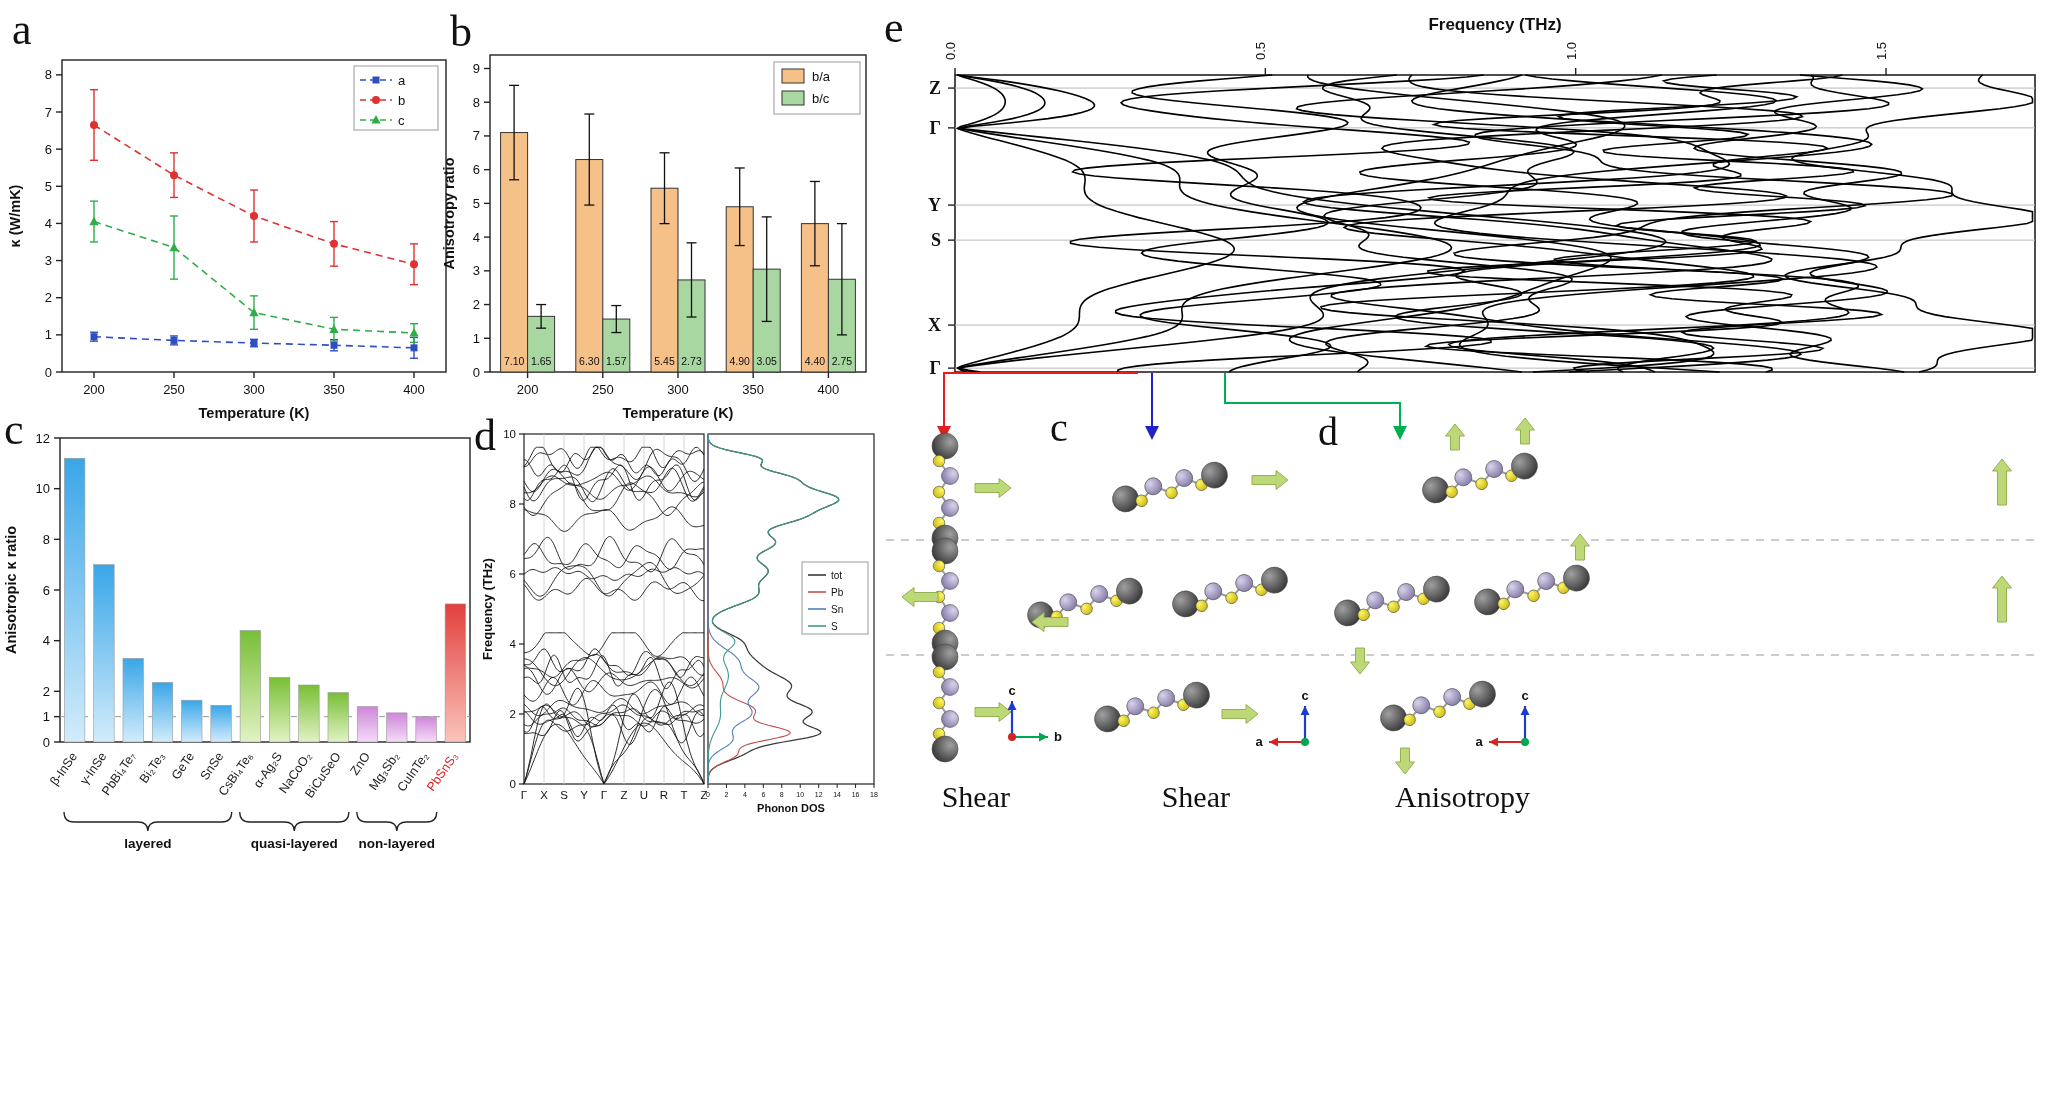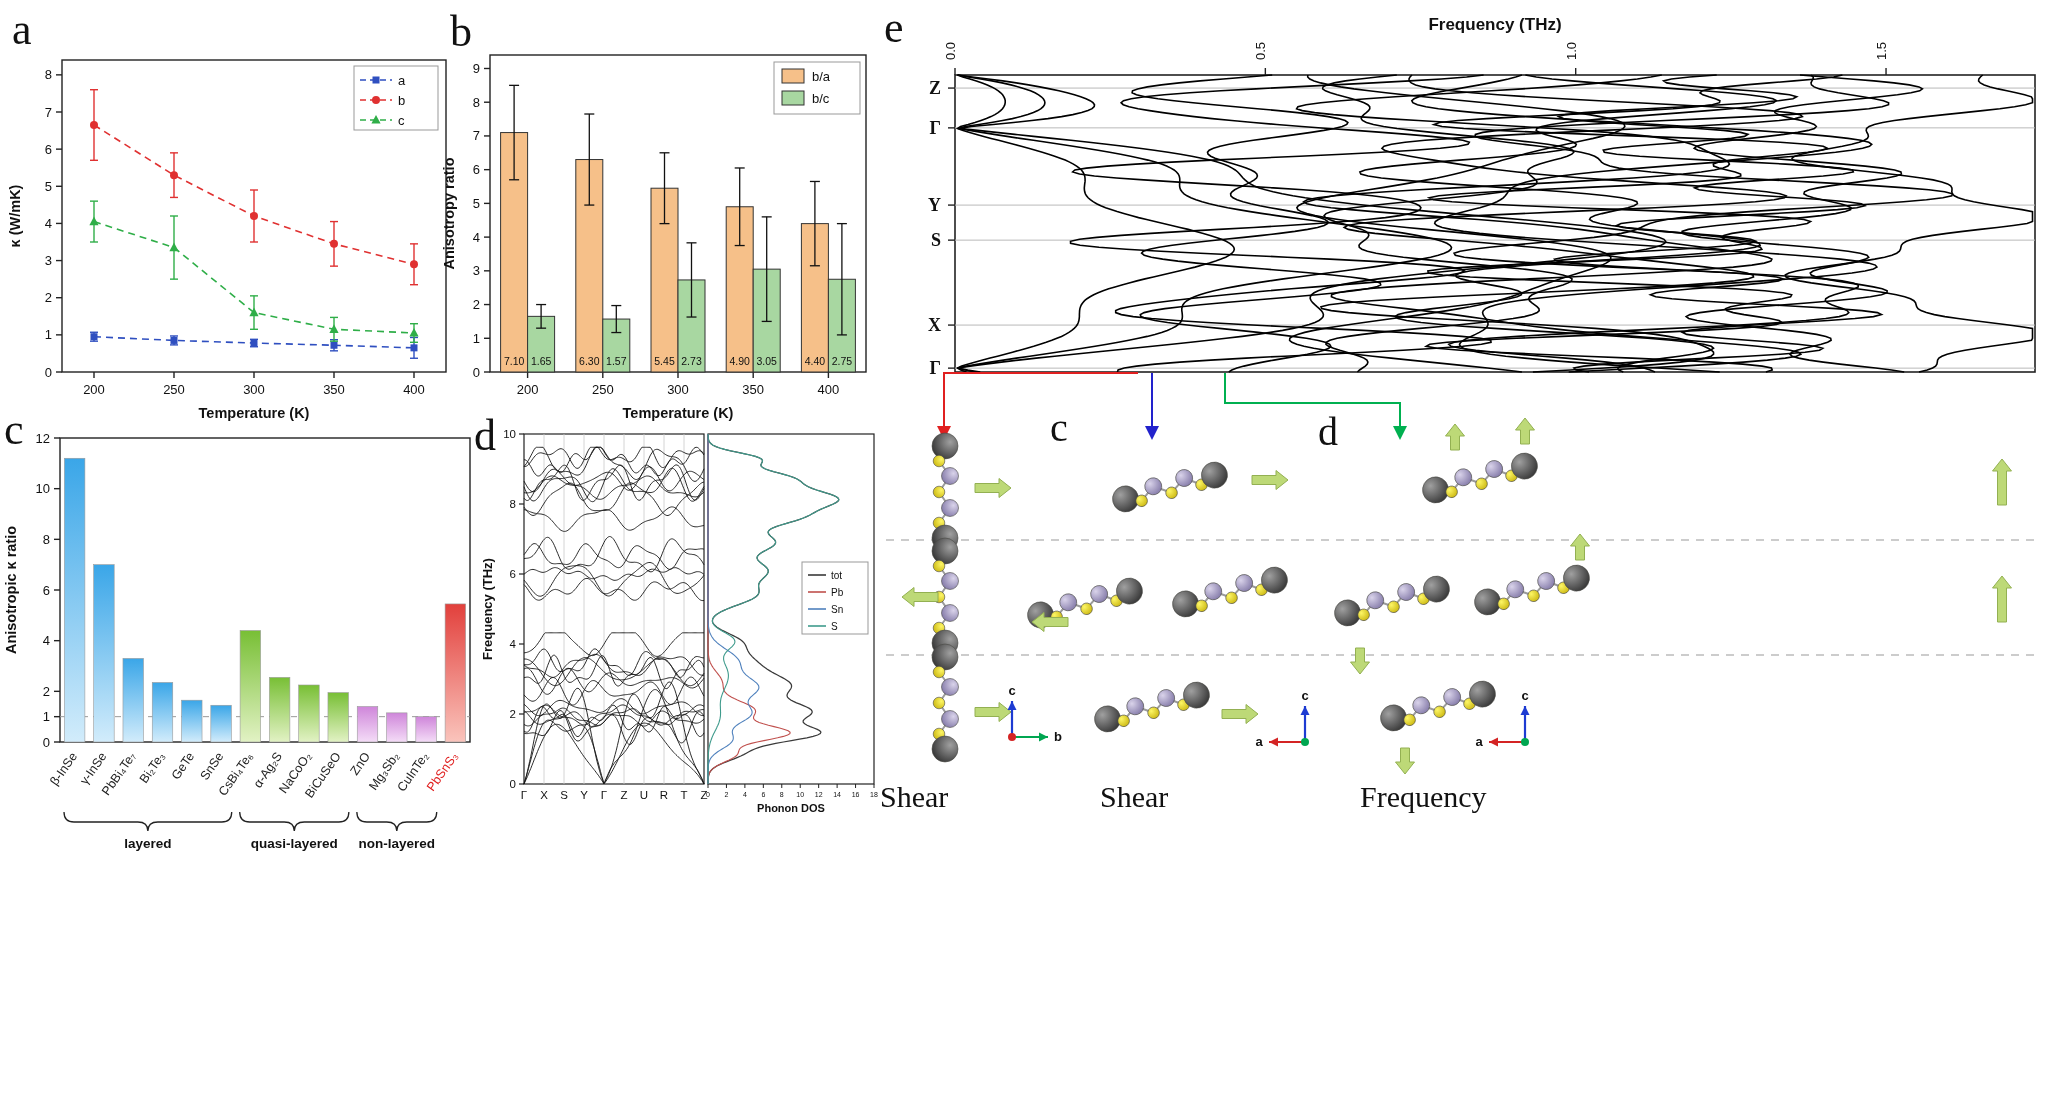--- a/index.html
+++ b/index.html
@@ -4,21 +4,21 @@
 <style>
   html,body{margin:0;padding:0;background:#ffffff;}
   #figure{position:relative;width:2048px;height:1109px;background:#ffffff;
     font-family:"Liberation Sans","DejaVu Sans",sans-serif;overflow:hidden;}
   #figure>svg{position:absolute;}
   .plabel{position:absolute;font-family:"Liberation Serif","DejaVu Serif",serif;
     font-size:44px;color:#111;line-height:1;z-index:5;}
   .sublabel{position:absolute;font-family:"Liberation Serif","DejaVu Serif",serif;
     font-size:40px;color:#111;line-height:1;z-index:5;}
   .mode-label{position:absolute;font-family:"Liberation Serif","DejaVu Serif",serif;
-    font-size:30px;color:#111;text-align:left;z-index:5;}
+    font-size:30px;color:#111;text-align:right;z-index:5;}
 </style>
 </head>
 <body>
 
 <div id="figure">
 
   <div class="plabel" style="left:12px;top:8px">a</div>
   <div class="plabel" style="left:450px;top:10px">b</div>
   <div class="plabel" style="left:4px;top:408px">c</div>
   <div class="plabel" style="left:474px;top:414px">d</div>
@@ -691,14 +691,14 @@
       <polygon points="609,742 618,746.5 618,737.5" fill="#d42424"></polygon>
       <text x="599" y="746" font-size="13" fill="#111" text-anchor="middle" font-family="&quot;Liberation Sans&quot;,&quot;DejaVu Sans&quot;,sans-serif" font-weight="bold">a</text>
       <circle cx="645" cy="742" r="4" fill="#00a651"></circle>
     </svg>
 
   <div class="sublabel" style="left:1050px;top:408px">c</div>
   <div class="sublabel" style="left:1318px;top:412px">d</div>
 
   <div class="mode-label" style="left:880px;top:780px;width:130px">Shear</div>
   <div class="mode-label" style="left:1100px;top:780px;width:130px">Shear</div>
-  <div class="mode-label" style="left:1360px;top:780px;width:170px">Frequency</div>
+  <div class="mode-label" style="left:1360px;top:780px;width:170px">Anisotropy</div>
 </div>
 
 </body></html>

